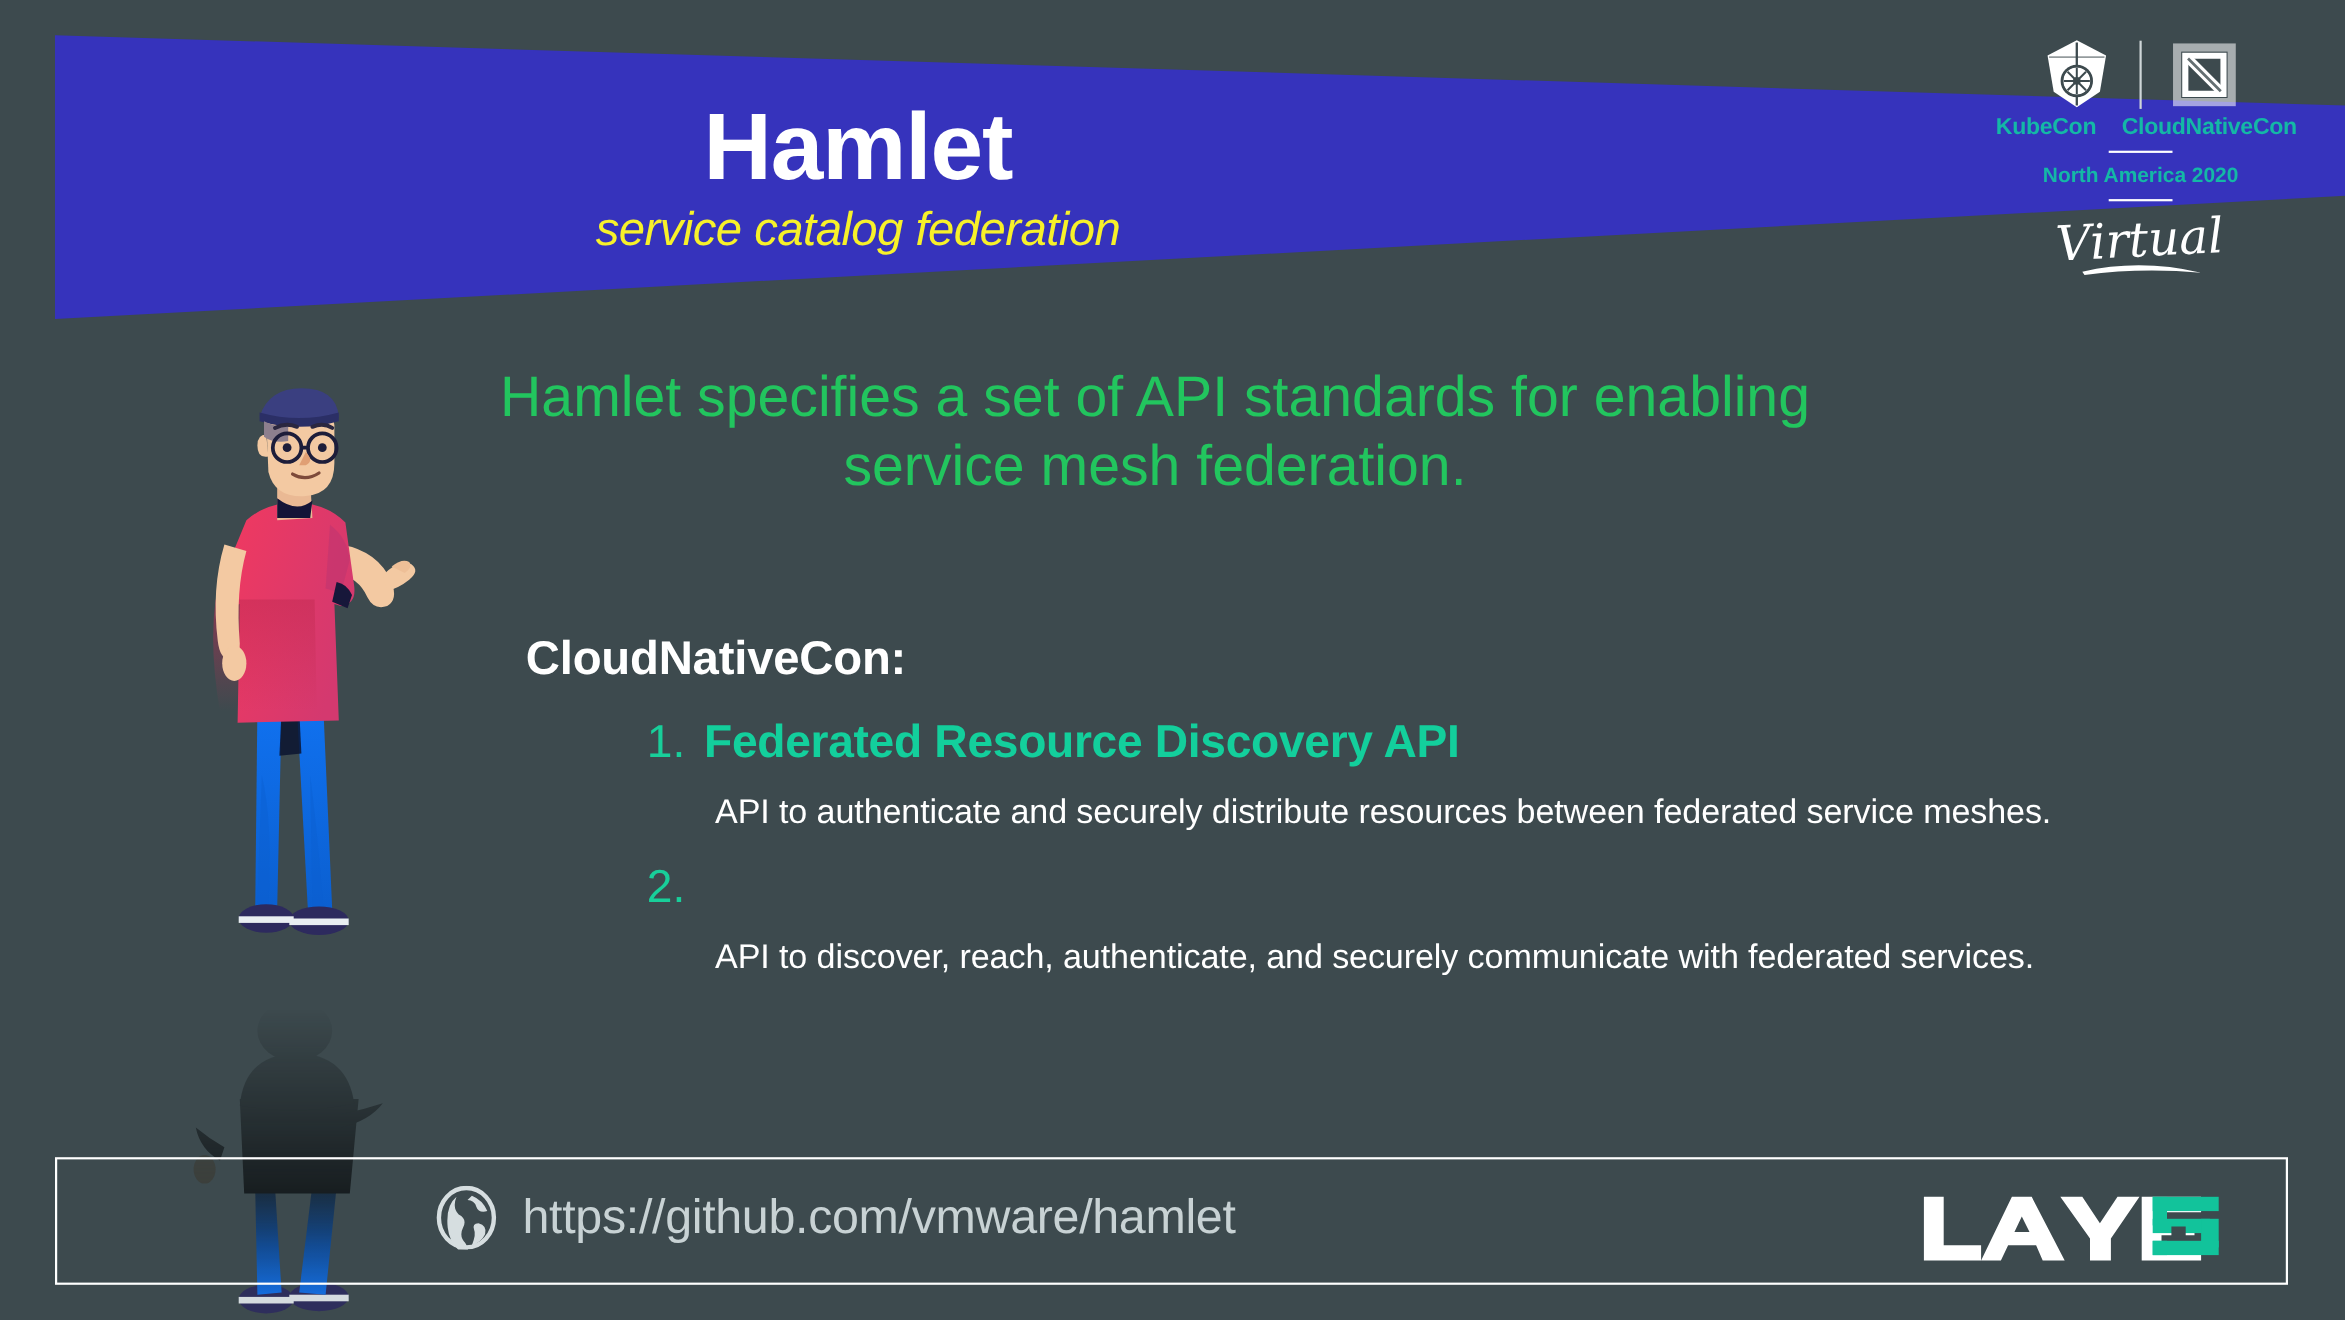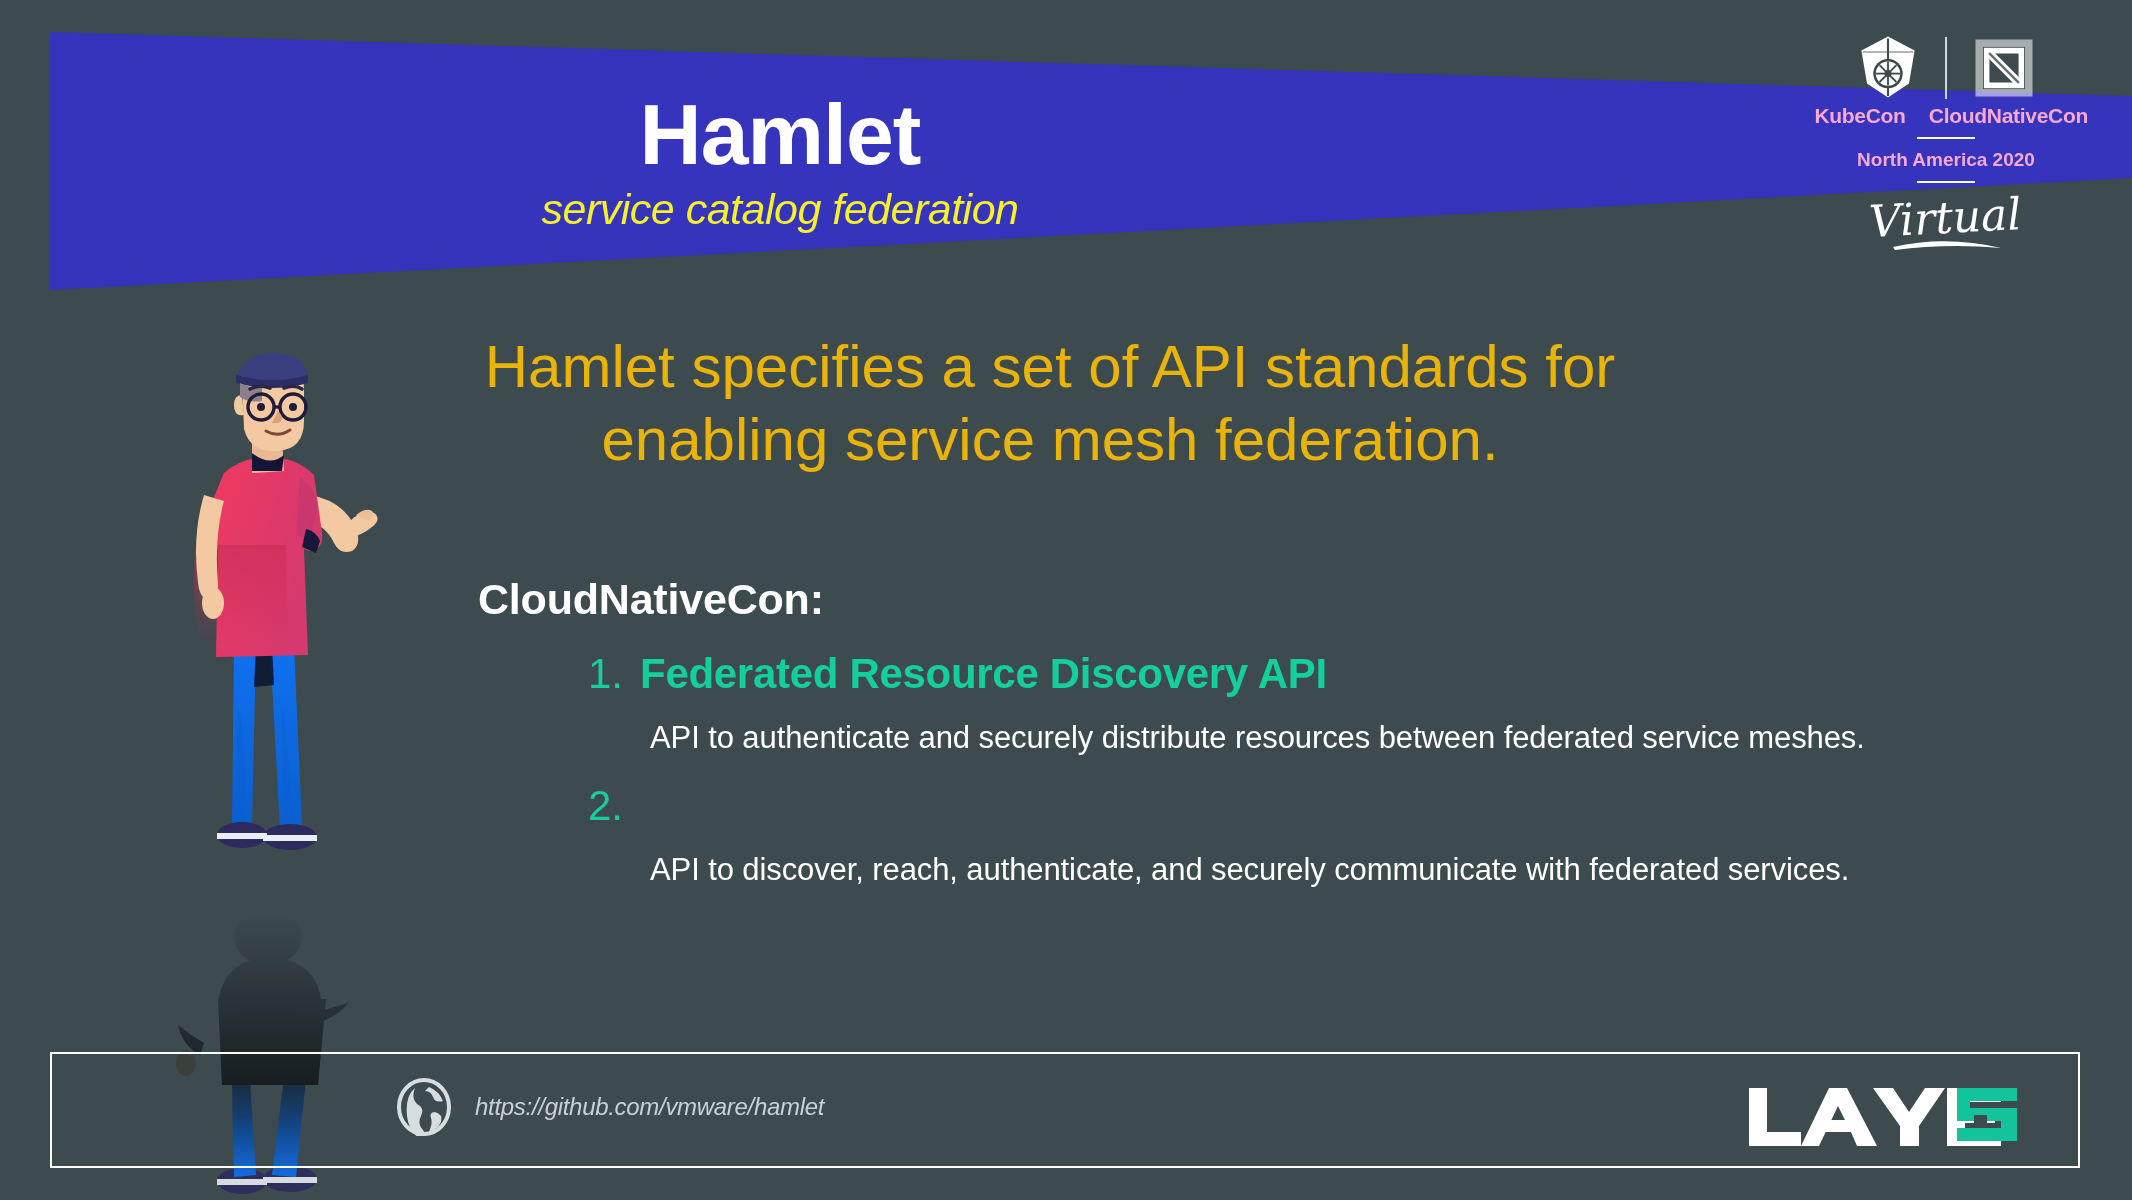--- a/index.html
+++ b/index.html
@@ -27,21 +27,21 @@
     letter-spacing:-1px; line-height:1.02;margin-top:39px;
   }
   #slide-subtitle {
     font-size:43px; font-style:italic; color:#f7f12a;
     margin-top:6px; letter-spacing:-0.5px;
   }
 
   
   #kubecon-logo {
     position:absolute; right:36px; top:30px;
-    width:300px; text-align:center; color:#f9a8d4;
+    width:300px; text-align:center; color:#14b8a6;
   }
   .kc-marks { display:flex; align-items:center; justify-content:center; gap:0; height:76px; }
   .kc-mark { width:86px; display:flex; align-items:center; justify-content:center; }
   .kc-div { width:2px; height:62px; background:#cfd6d8; margin:0 14px; }
   .kc-names { display:flex; align-items:center; justify-content:center; margin-top:-2px; }
   .kc-name { font-size:21px; font-weight:bold; letter-spacing:-0.3px; width:112px; text-align:center; }
   .kc-name.right { width:172px;text-align:right; }
   .kc-rule-row { display:flex; align-items:center; justify-content:center; gap:10px; margin-top:9px;flex-direction:column; }
   .kc-rule { height:2px; background:#ffffff; width:58px; }
   .kc-loc { font-size:19px; font-weight:bold; white-space:nowrap; }
@@ -53,22 +53,22 @@
     position:absolute; left:160px; top:905px; width:230px; height:290px;
     transform:scaleY(-1);
     -webkit-mask-image:linear-gradient(to top, transparent 4%, rgba(0,0,0,.92) 78%);
             mask-image:linear-gradient(to top, transparent 4%, rgba(0,0,0,.92) 78%);
     opacity:.96;
   }
 
   
   #lede {
     position:absolute; left:430px; top:330px; width:1240px;
-    text-align:center; color:#eab308;
-    font-size:60px; line-height:1.22; font-weight:300;
+    text-align:center; color:#22c55e;
+    font-size:52px; line-height:1.22; font-weight:300;
   }
 
   #spec-section { position:absolute; left:478px; top:575px; width:1560px; }
   #spec-heading {
     font-size:43px; font-weight:bold; color:#ffffff; letter-spacing:-0.2px;
   }
   .spec-item { margin-top:26px; }
   .spec-title-row {
     display:flex; align-items:baseline; gap:17px;
     margin-left:110px;
@@ -84,21 +84,21 @@
   #footer-box {
     position:absolute; left:50px; top:1052px;
     width:2030px; height:116px;
     border:2px solid #ffffff;
   }
   #footer-link {
     position:absolute; left:395px; top:1078px;
     display:flex; align-items:center; gap:22px;
   }
   #footer-url {
-    font-size:24px; font-style:italic; color:#c8d2d4; letter-spacing:-0.3px;
+    font-size:44px; color:#c8d2d4; letter-spacing:-0.3px;
   }
   #layer5-logo {
     position:absolute; left:1745px; top:1082px;
     display:flex; align-items:center;
   }
 </style>
 </head>
 <body>
 
 <div id="slide">

